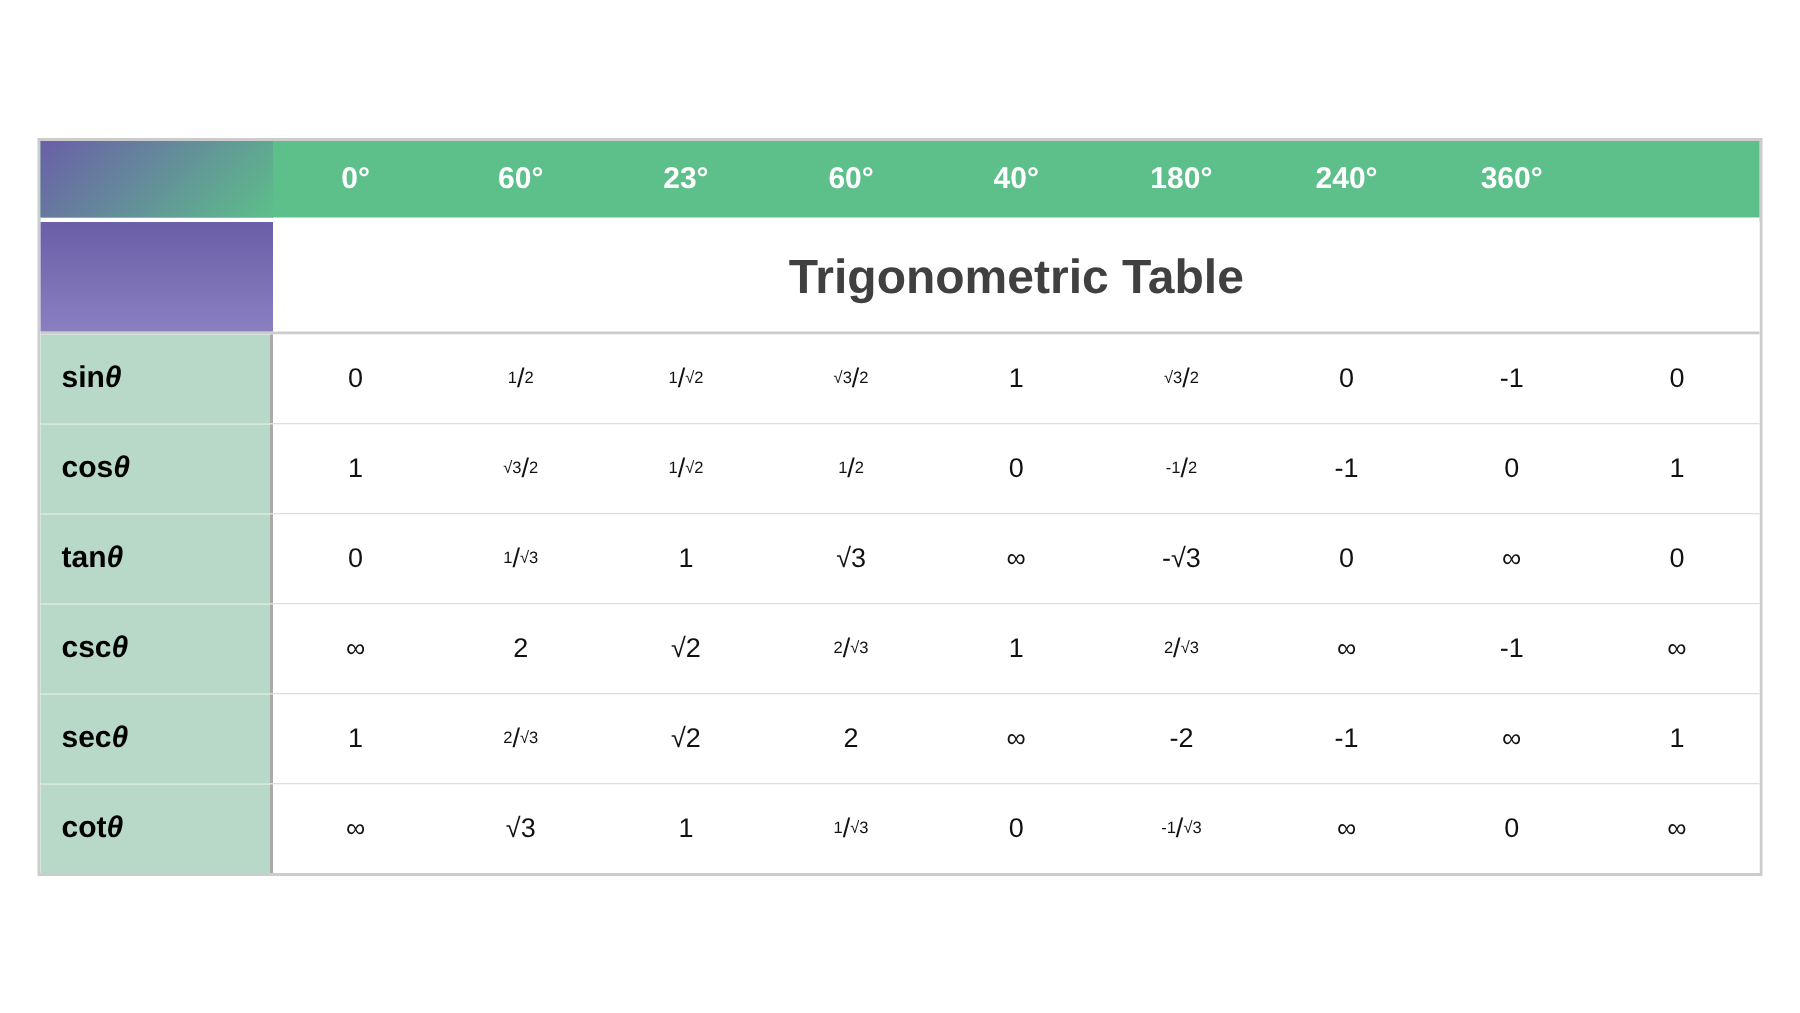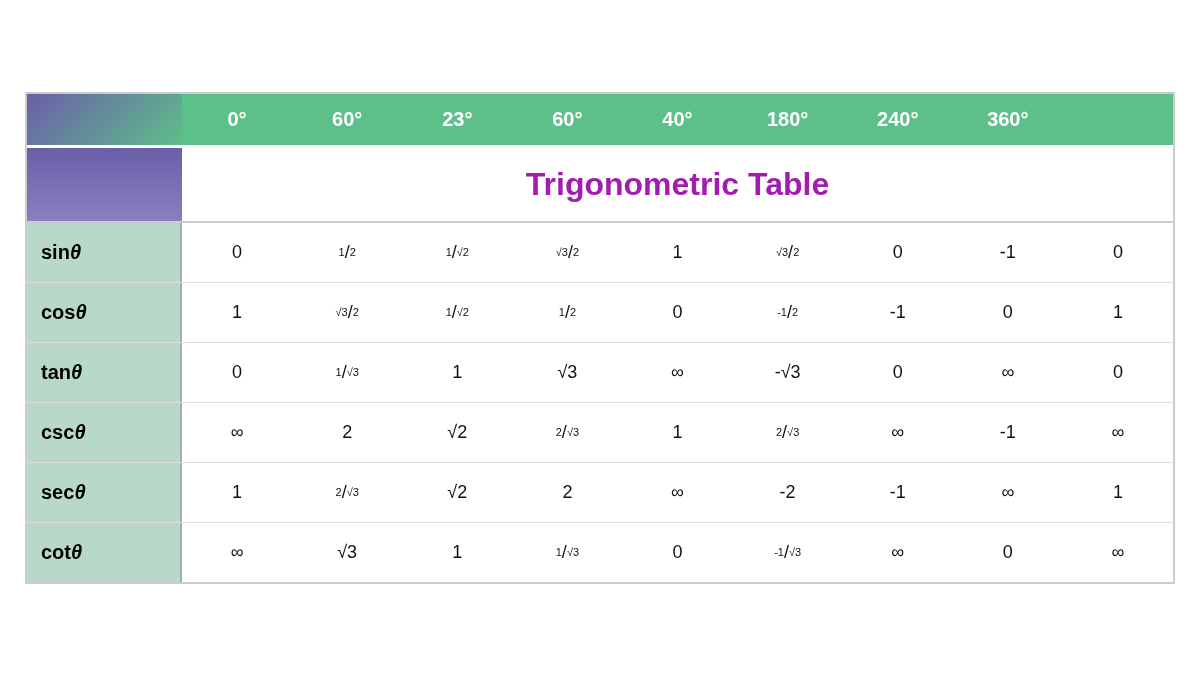--- a/index.html
+++ b/index.html
@@ -50,21 +50,21 @@
 
     .title-corner {
       background: linear-gradient(180deg, #6a5fa8 0%, #8a7fc0 100%);
     }
 
     .title-cell {
       padding: 18px 16px;
       text-align: center;
       font-size: 32px;
       font-weight: bold;
-      color: #a21caf;
+      color: #404040;
     }
 
     
     .data-row {
       display: grid;
       grid-template-columns: 155px repeat(9, 1fr);
       border-bottom: 1px solid #ddd;
       background: #fff;
     }
 

